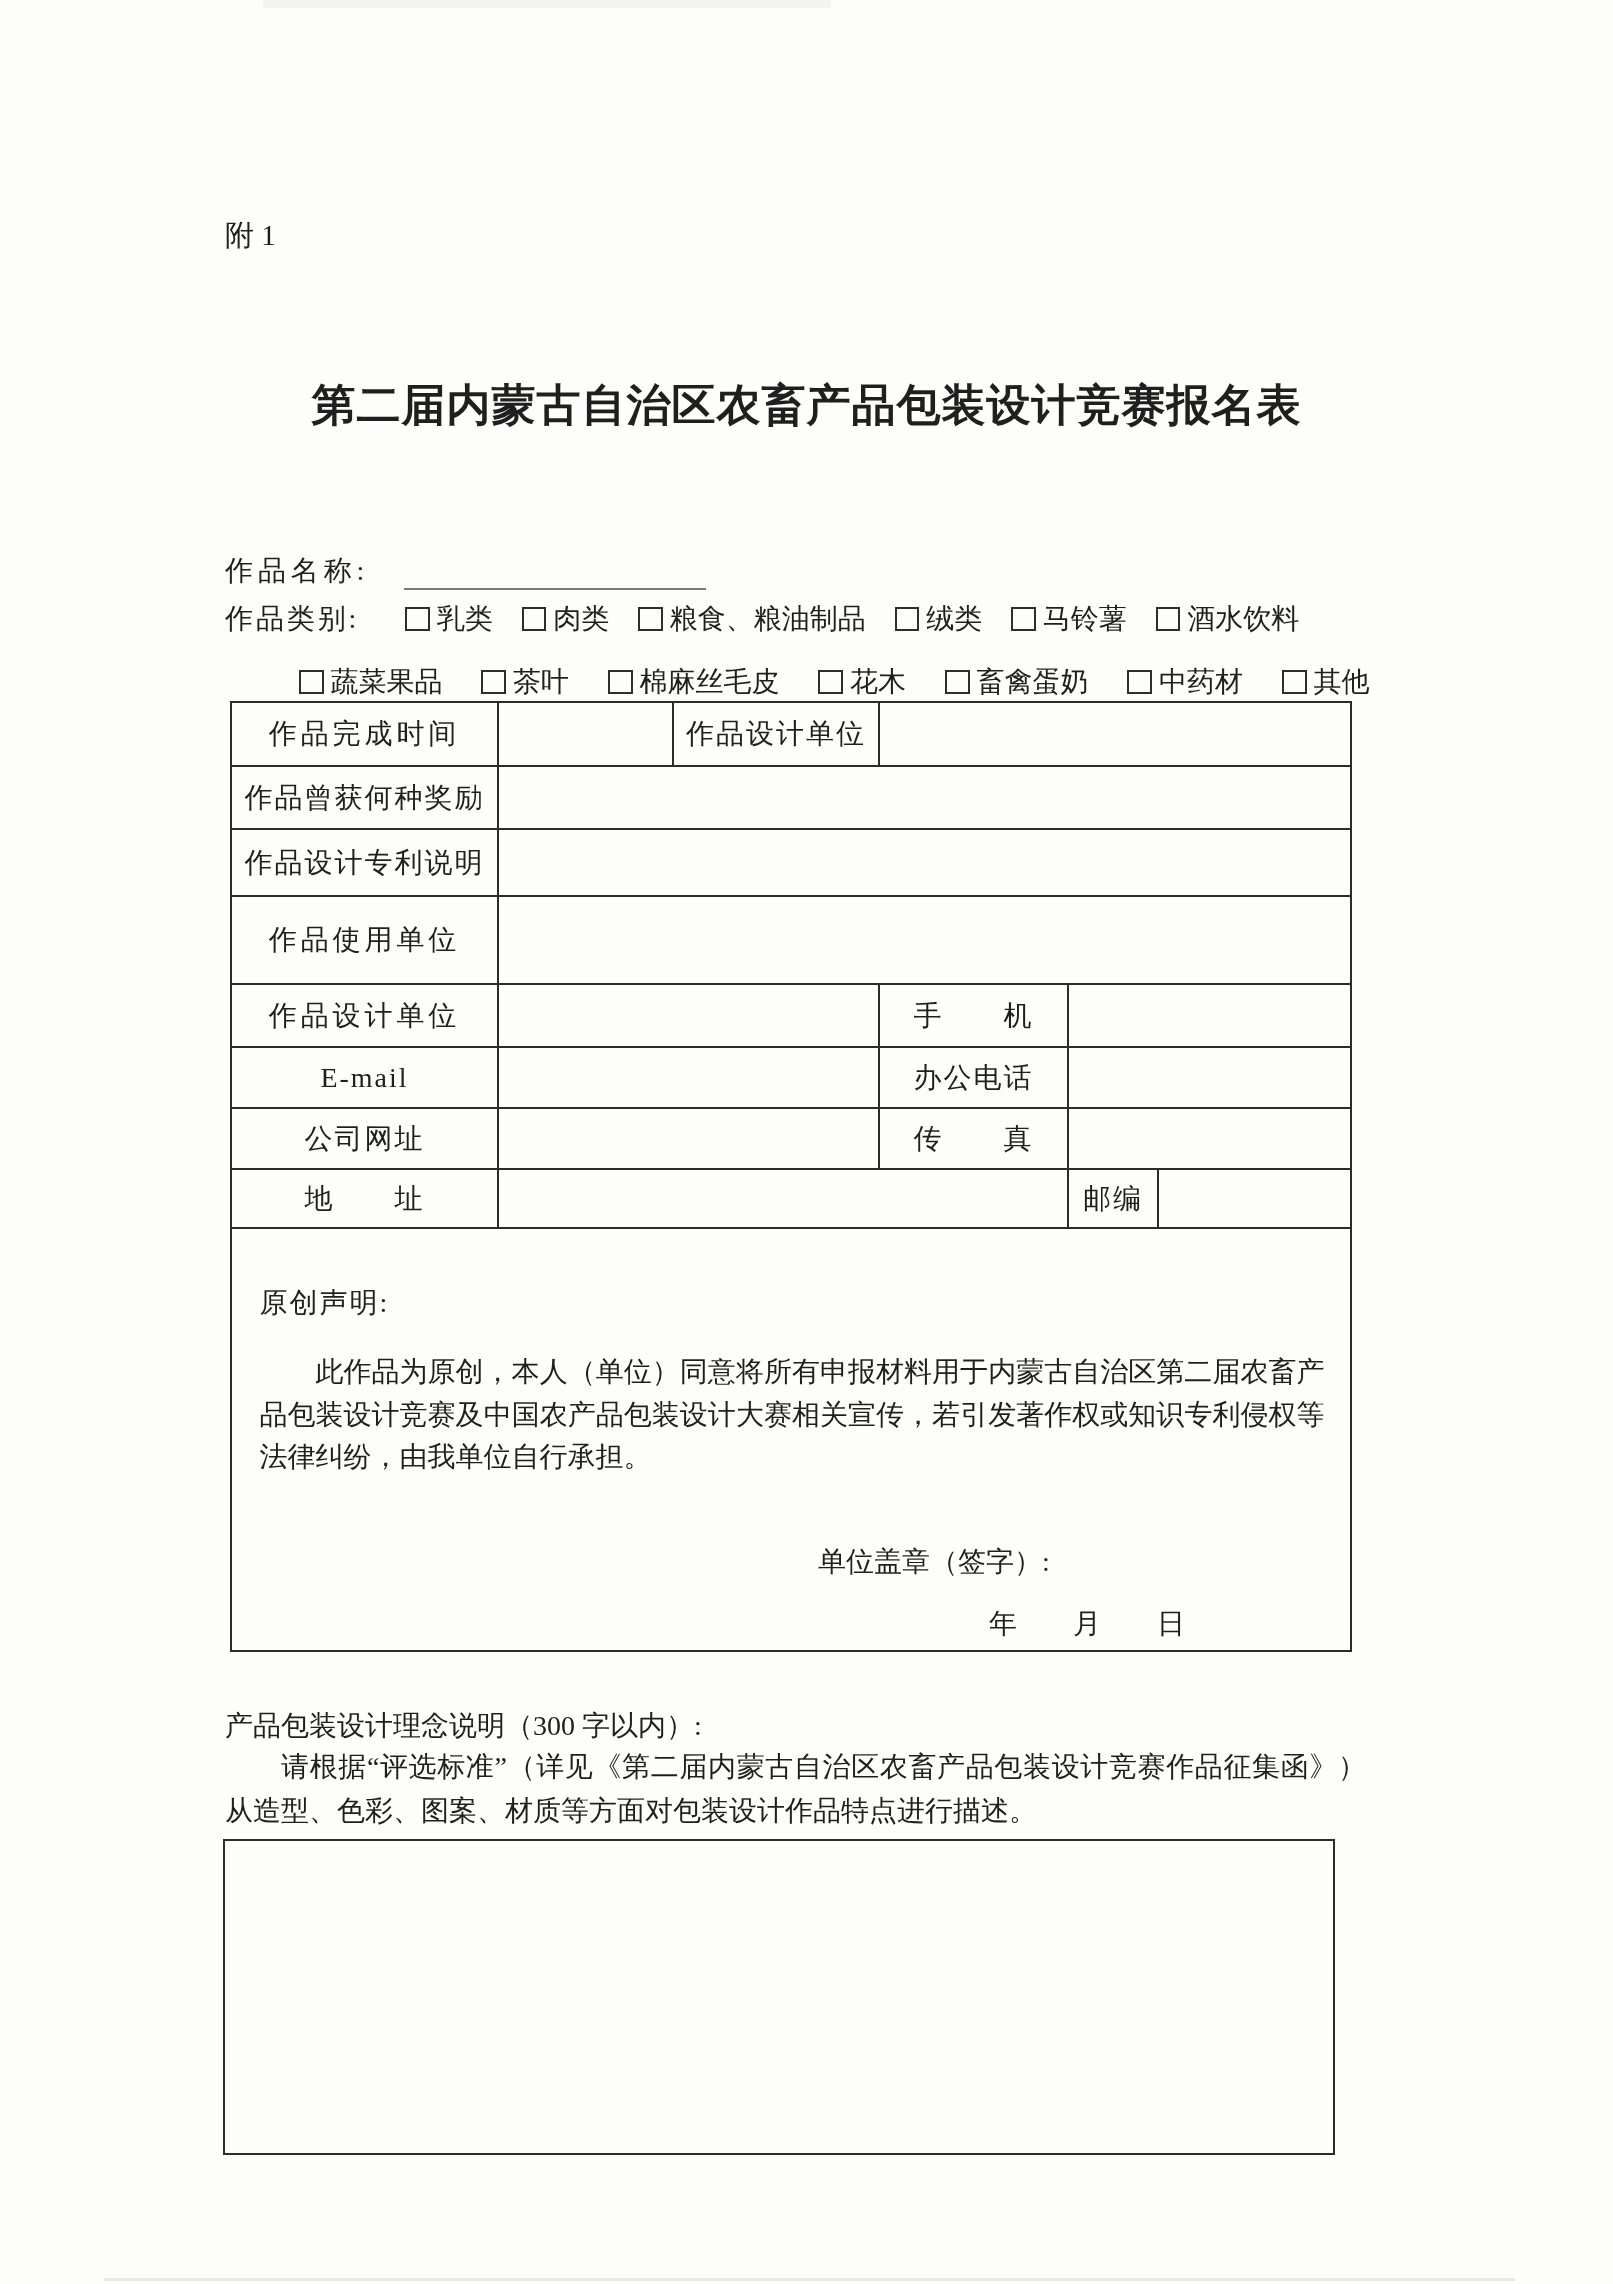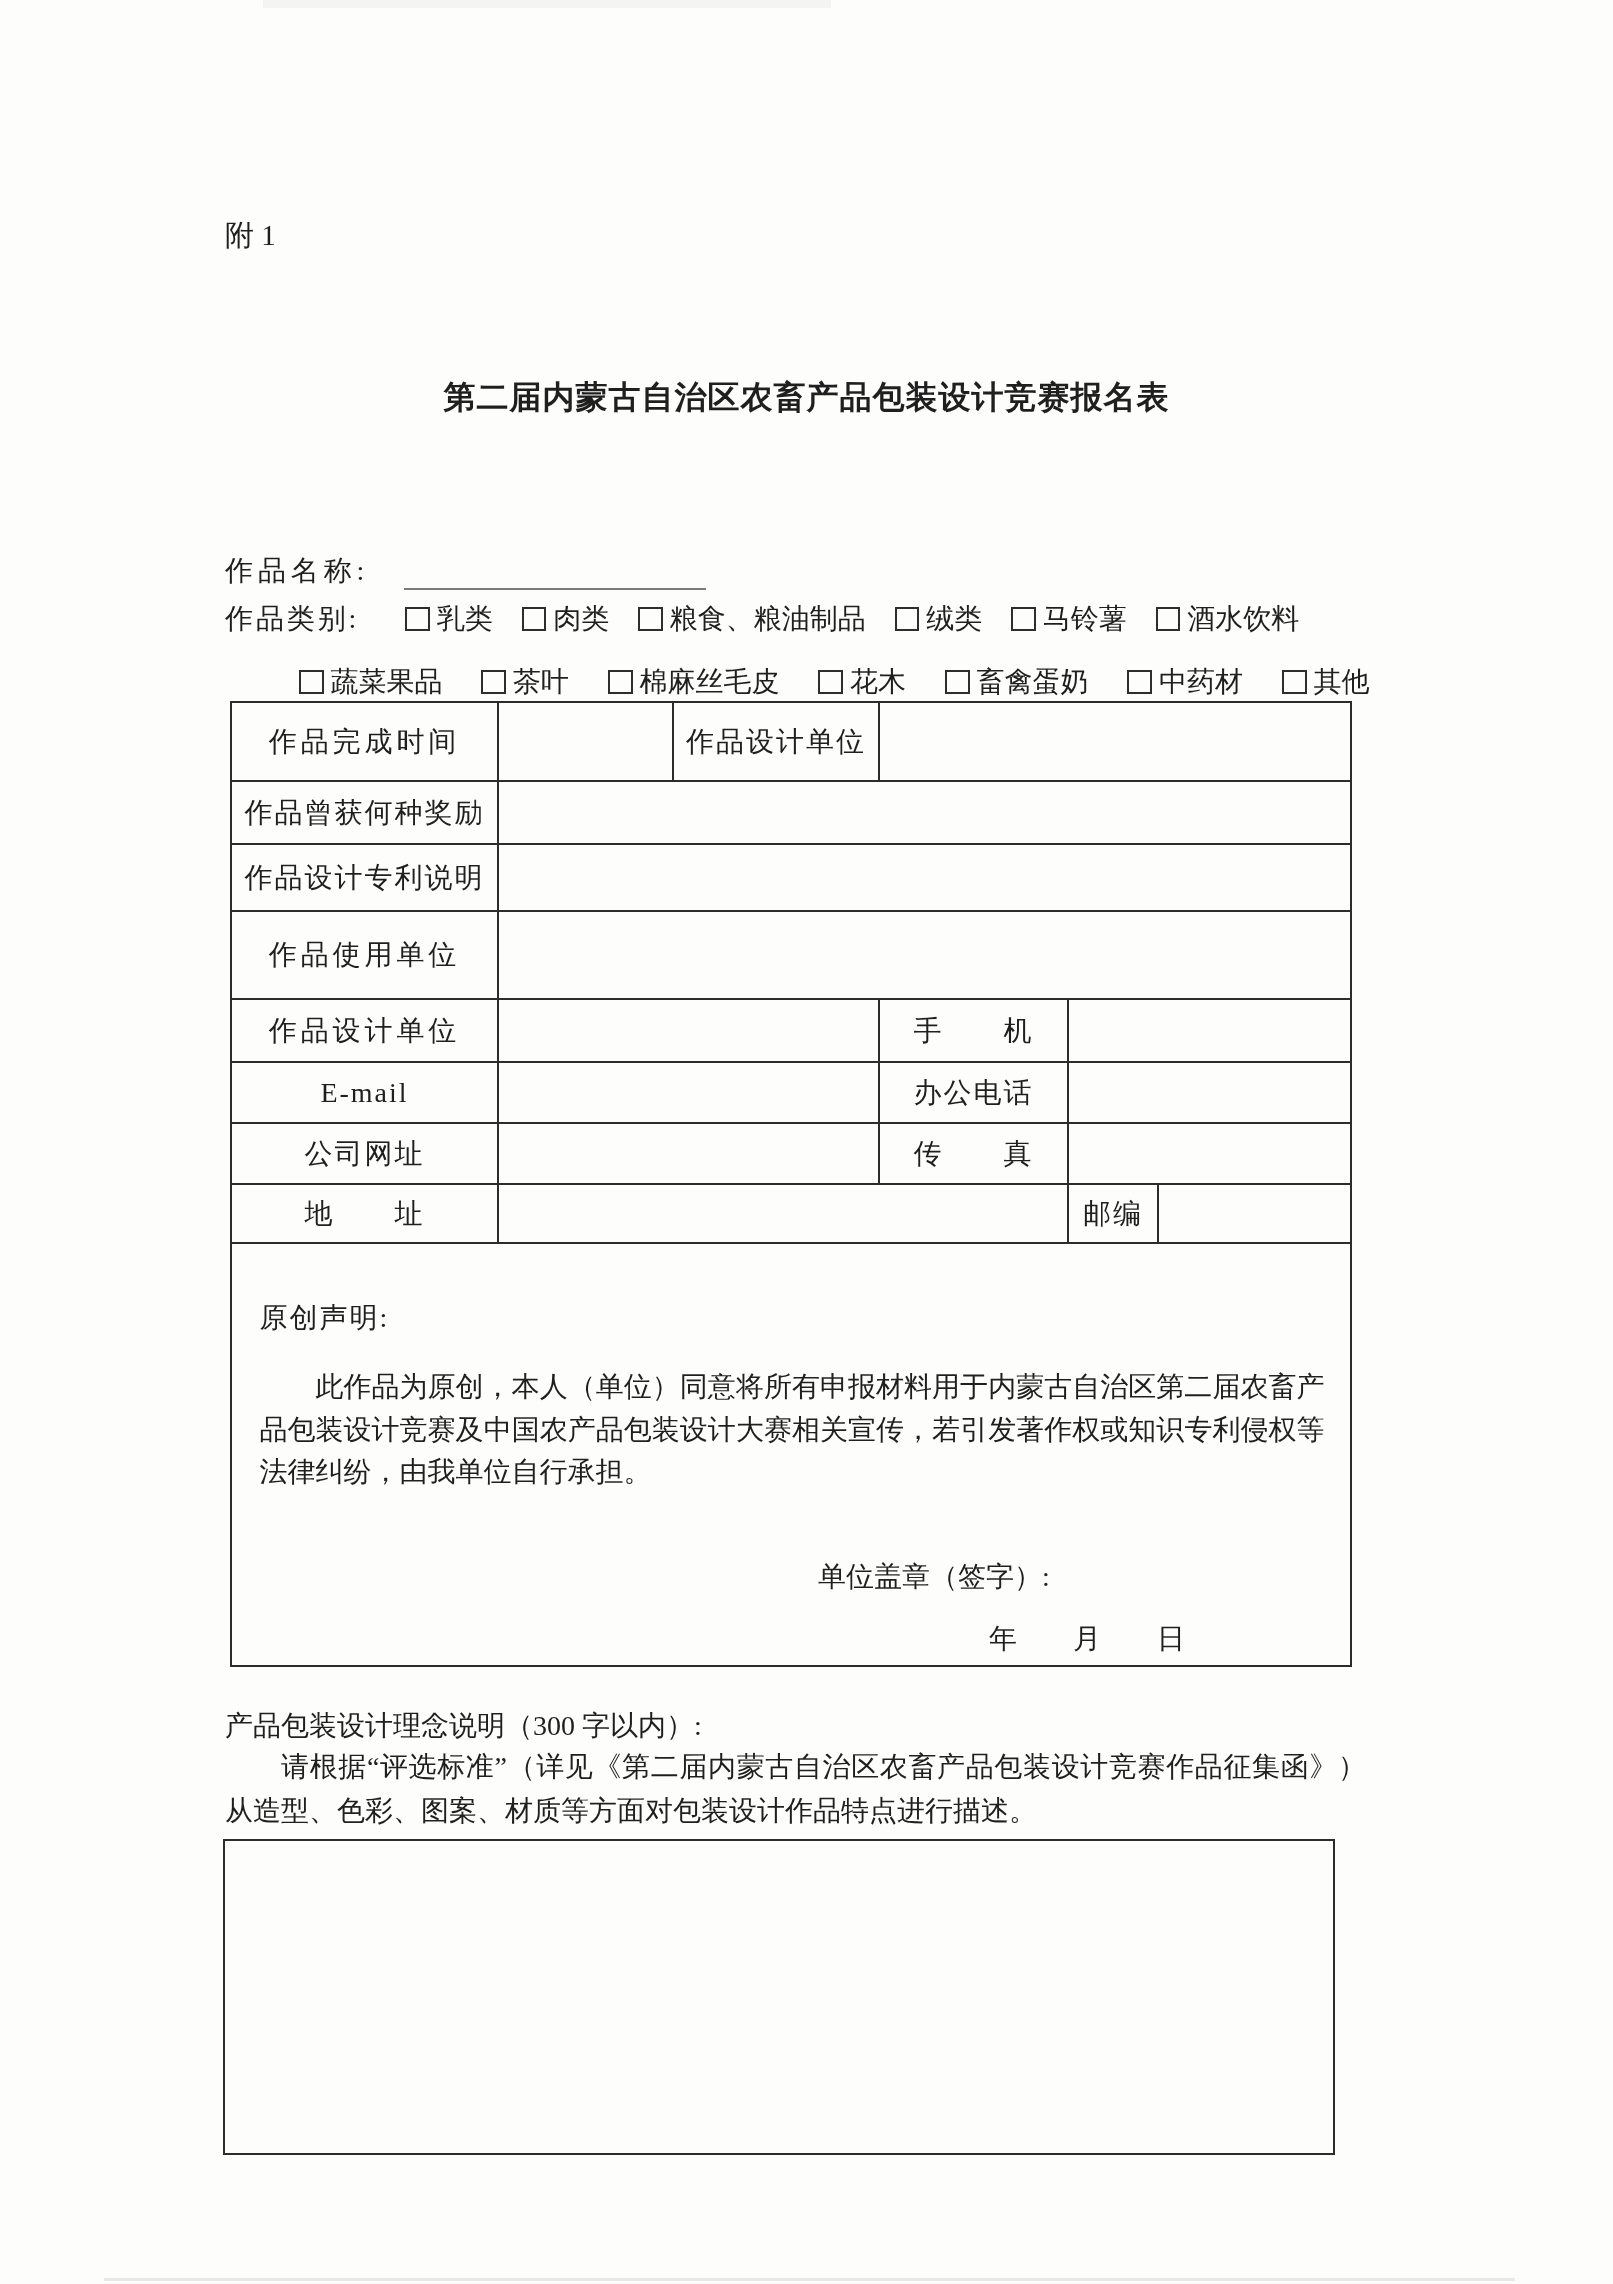--- a/index.html
+++ b/index.html
@@ -6,21 +6,21 @@
   .page {
     position:relative; width:1613px; height:2285px;
     background:#fdfdfc; overflow:hidden;
     font-family:"Liberation Serif", serif;
     color:#1f1f1f; font-size:28px;
   }
   .artifact { position:absolute; background:#f4f4f2; }
   .attachment { position:absolute; left:225px; top:216px; font-size:29px;text-align:right; }
   .doc-title {
     position:absolute; left:0; right:0; top:376px;
-    text-align:center; font-size:32px; font-weight:bold; letter-spacing:1px;
+    text-align:center; font-size:44px; font-weight:bold; letter-spacing:1px;
   }
   .fline { position:absolute; left:225px; display:flex; align-items:flex-end; height:41px; }
   .fline .blank { display:inline-block; border-bottom:2px solid #7a7a7a; height:35px; }
   #fline-number { top:495px; }
   #fline-number .blank { width:214px; margin-left:11.8px; }
   #fline-name { top:549px; }
   #fline-name .lab { letter-spacing:4.9px; }
   #fline-name .blank { width:302px; margin-left:35px; }
   .catrow { position:absolute; display:flex; align-items:center; white-space:nowrap; }
   #catrow1 { left:225px; top:600px; gap:29px; }
@@ -136,21 +136,21 @@
   <table class="form">
     <colgroup>
       <col style="width:267px">
         <col style="width:175px">
         <col style="width:206px">
       <col style="width:189px">
         <col style="width:90px">
         <col style="width:193px">
     </colgroup>
     <tbody>
-        <tr style="height:79px">
+        <tr style="height:64px">
       <td class="lbl">作品完成时间</td>
       <td></td>
       <td class="lbl2">作品设计单位</td>
       <td colspan="3"></td>
     </tr>
     <tr style="height:63px">
       <td class="lbl2">作品曾获何种奖励</td>
       <td colspan="5"></td>
     </tr>
     <tr style="height:67px">

